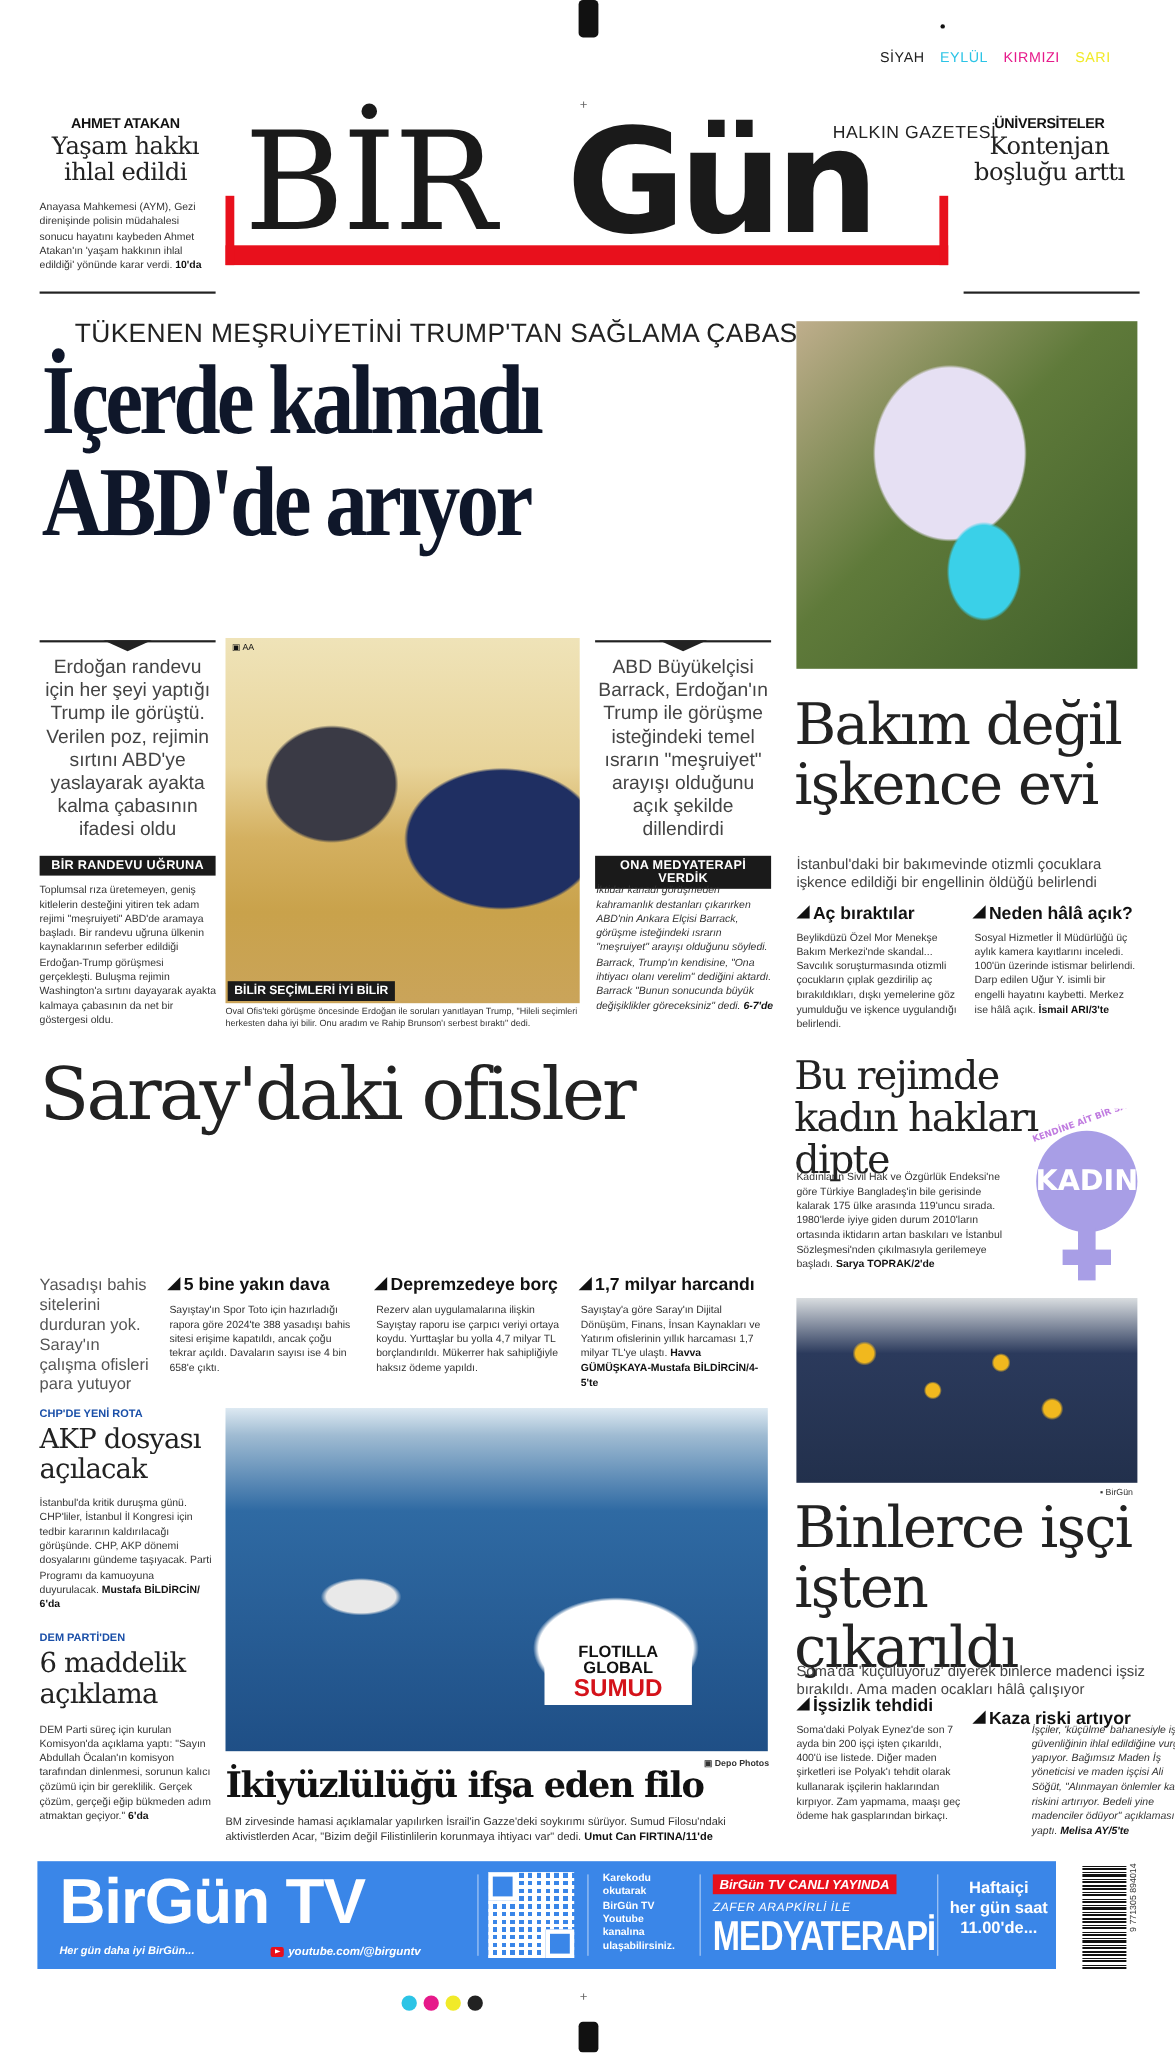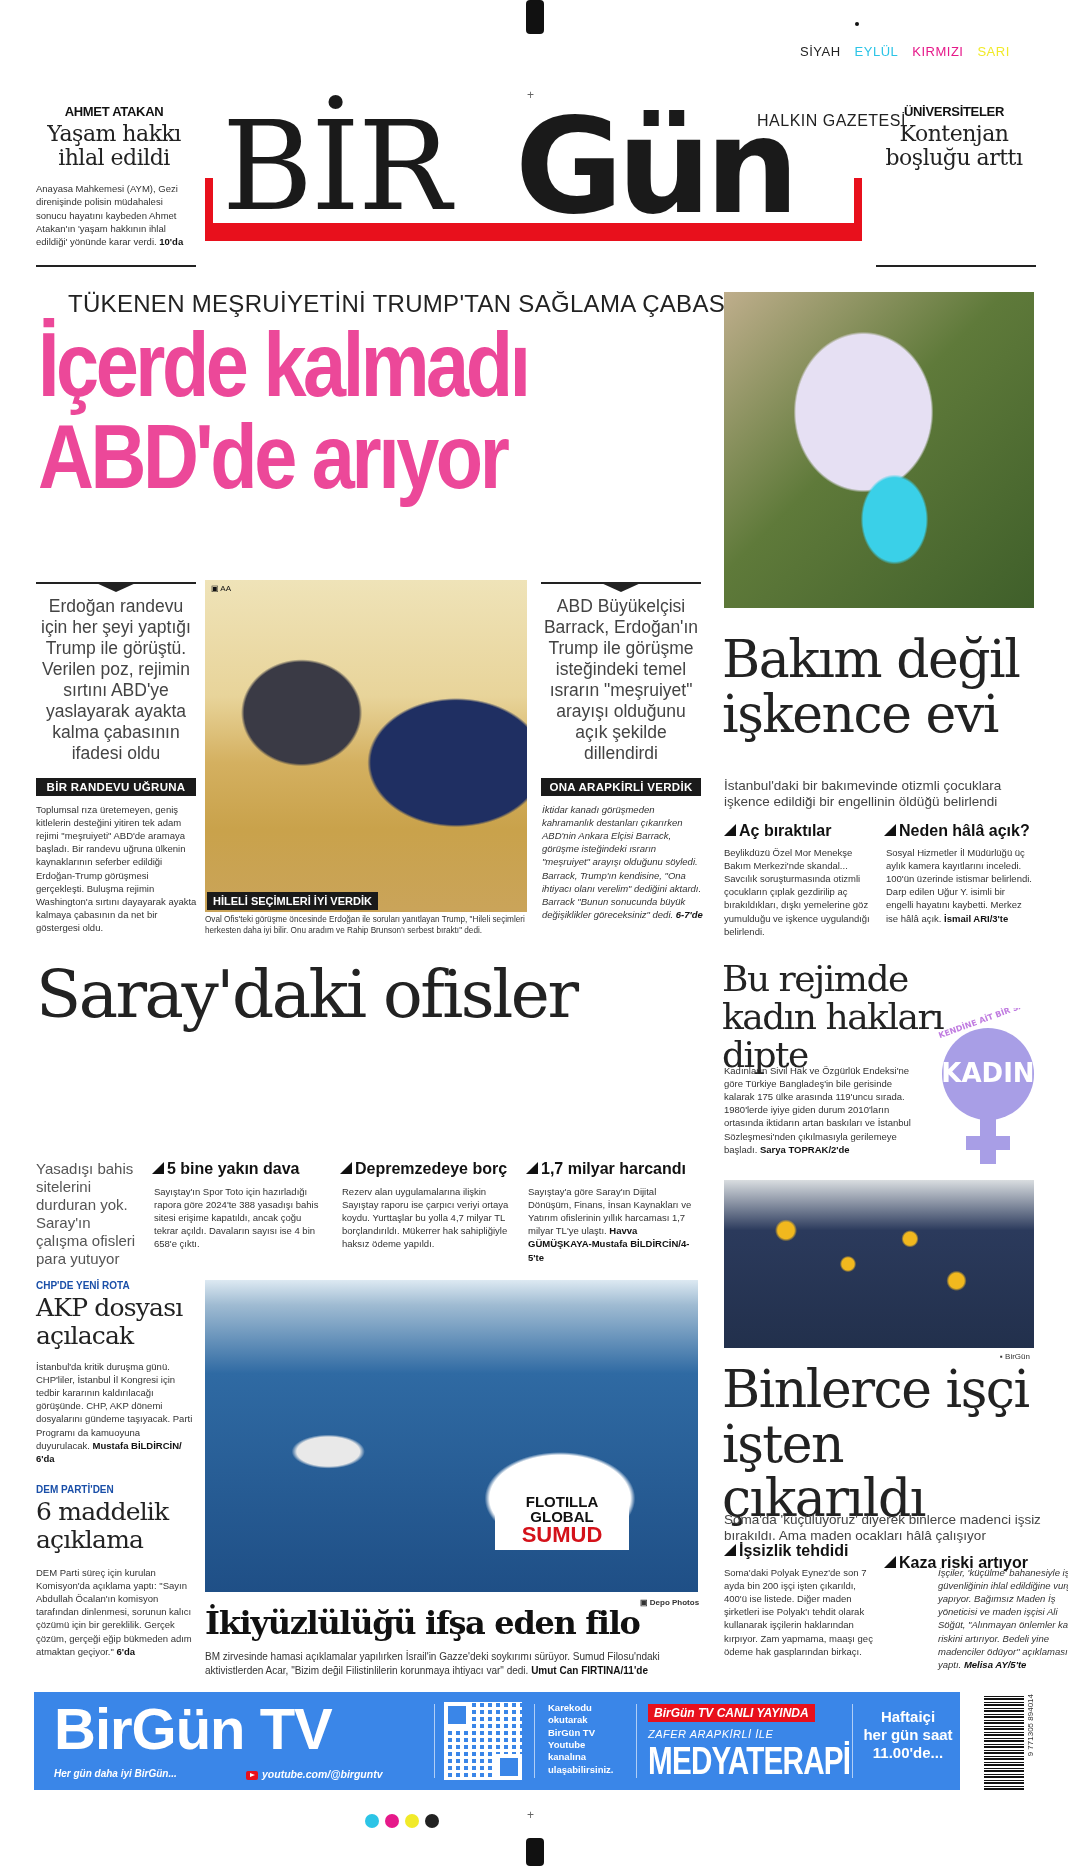--- a/index.html
+++ b/index.html
@@ -22,21 +22,21 @@
   .side-body b { color:#111; }
   .logo-frame { position:absolute; left:205px; top:178px; width:657px; height:63px; border-left:8px solid #e8101c; border-right:8px solid #e8101c; border-bottom:18px solid #e8101c; }
   .logo-bir { position:absolute; left:222px; top:104px; font-family:"DejaVu Serif", serif; font-size:124px; color:#1a1a1a; letter-spacing:-2px; line-height:1; }
   .logo-gun { position:absolute; left:515px; top:100px; font-family:"DejaVu Sans", sans-serif; font-weight:700; font-size:132px; color:#1a1a1a; letter-spacing:-6px; line-height:1; }
   .halkin { position:absolute; left:757px; top:112px; font-size:16px; color:#222; letter-spacing:0.5px; }
   .dateline { position:absolute; left:220px; top:247px; font-size:10px; color:#fff; font-weight:700; }
   .webline { position:absolute; left:727px; top:247px; font-size:10px; color:#fff; font-weight:700; }
 
   
   .kicker-main { position:absolute; left:68px; top:290px; font-size:24px; color:#222; font-weight:300; letter-spacing:0.3px; }
-  .headline-main { position:absolute; left:38px; top:322px; width:660px; font-size:90px; font-weight:700; line-height:0.96; letter-spacing:-4px; color:#ec4899; font-family:Liberation Sans, sans-serif; }
+  .headline-main { position:absolute; left:38px; top:322px; width:660px; font-size:90px; font-weight:700; line-height:0.96; letter-spacing:-4px; color:#0f172a; font-family:Liberation Serif, serif; }
   .headline-main div { transform: scaleX(0.86); transform-origin:left; white-space:nowrap; }
 
   .divider-arrow { position:absolute; height:2px; background:#222; }
   .divider-arrow::after { content:""; position:absolute; left:50%; top:0; margin-left:-22px; border-left:22px solid transparent; border-right:22px solid transparent; border-top:10px solid #222; }
 
   .deck { position:absolute; text-align:center; font-size:17.5px; line-height:1.2; color:#444; font-weight:300; }
   .label-bar { position:absolute; background:#1a1a1a; color:#fff; font-size:11.5px; font-weight:700; text-align:center; padding:3px 0; letter-spacing:0.3px; }
   .body-text { position:absolute; font-size:9.5px; line-height:1.38; color:#333; }
   .body-text b { color:#111; }
 
@@ -149,27 +149,27 @@
 
 <div class="divider-arrow" style="left:36px; top:582px; width:160px;"></div>
 <div class="deck" style="left:38px; top:596px; width:156px;">Erdoğan randevu için her şeyi yaptığı Trump ile görüştü. Verilen poz, rejimin sırtını ABD'ye yaslayarak ayakta kalma çabasının ifadesi oldu</div>
 <div class="label-bar" style="left:36px; top:778px; width:160px;">BİR RANDEVU UĞRUNA</div>
 <div class="body-text" style="left:36px; top:803px; width:162px;">Toplumsal rıza üretemeyen, geniş kitlelerin desteğini yitiren tek adam rejimi "meşruiyeti" ABD'de aramaya başladı. Bir randevu uğruna ülkenin kaynaklarının seferber edildiği Erdoğan-Trump görüşmesi gerçekleşti. Buluşma rejimin Washington'a sırtını dayayarak ayakta kalmaya çabasının da net bir göstergesi oldu.</div>
 
 <div class="photo photo-trump" style="left:205px; top:580px; width:322px; height:332px;">
   <span class="photo-credit" style="left:6px; top:4px; color:#111; font-weight:400;">
     <span>▣ </span><span>AA</span>
   </span>
-  <div class="photo-label" style="left:2px; bottom:2px;">HİLELİ SEÇİMLERİ İYİ VERDİK</div>
+  <div class="photo-label" style="left:2px; bottom:2px;">BİLİR SEÇİMLERİ İYİ BİLİR</div>
 </div>
 <div class="body-text" style="left:205px; top:914px; width:325px; font-size:8.2px;">Oval Ofis'teki görüşme öncesinde Erdoğan ile soruları yanıtlayan Trump, "Hileli seçimleri herkesten daha iyi bilir. Onu aradım ve Rahip Brunson'ı serbest bıraktı" dedi.</div>
 
 <div class="divider-arrow" style="left:541px; top:582px; width:160px;"></div>
 <div class="deck" style="left:542px; top:596px; width:158px;">ABD Büyükelçisi Barrack, Erdoğan'ın Trump ile görüşme isteğindeki temel ısrarın "meşruiyet" arayışı olduğunu açık şekilde dillendirdi</div>
-<div class="label-bar" style="left:541px; top:778px; width:160px;">ONA ARAPKİRLİ VERDİK</div>
+<div class="label-bar" style="left:541px; top:778px; width:160px;">ONA MEDYATERAPİ VERDİK</div>
 <div class="body-text" style="left:542px; top:803px; width:162px;font-style:italic;">
   <span>İktidar kanadı görüşmeden kahramanlık destanları çıkarırken ABD'nin Ankara Elçisi Barrack, görüşme isteğindeki ısrarın "meşruiyet" arayışı olduğunu söyledi. Barrack, Trump'ın kendisine, "Ona ihtiyacı olanı verelim" dediğini aktardı. Barrack "Bunun sonucunda büyük değişiklikler göreceksiniz" dedi.</span> <b>6-7'de</b>
 </div>
 
 <div class="photo photo-house" style="left:724px; top:292px; width:310px; height:316px;"></div>
 <div class="right-head" style="left:722px; top:632px; width:320px; font-size:52px;">Bakım değil işkence evi</div>
 <div class="standfirst" style="left:724px; top:778px; width:316px;">İstanbul'daki bir bakımevinde otizmli çocuklara işkence edildiği bir engellinin öldüğü belirlendi</div>
 <div class="sub-head" style="left:724px; top:822px;"><span class="tri"></span><span>Aç bıraktılar</span></div>
 <div class="body-text" style="left:724px; top:846px; width:150px;">Beylikdüzü Özel Mor Menekşe Bakım Merkezi'nde skandal... Savcılık soruşturmasında otizmli çocukların çıplak gezdirilip aç bırakıldıkları, dışkı yemelerine göz yumulduğu ve işkence uygulandığı belirlendi.</div>
 <div class="sub-head" style="left:884px; top:822px;"><span class="tri"></span><span>Neden hâlâ açık?</span></div>

